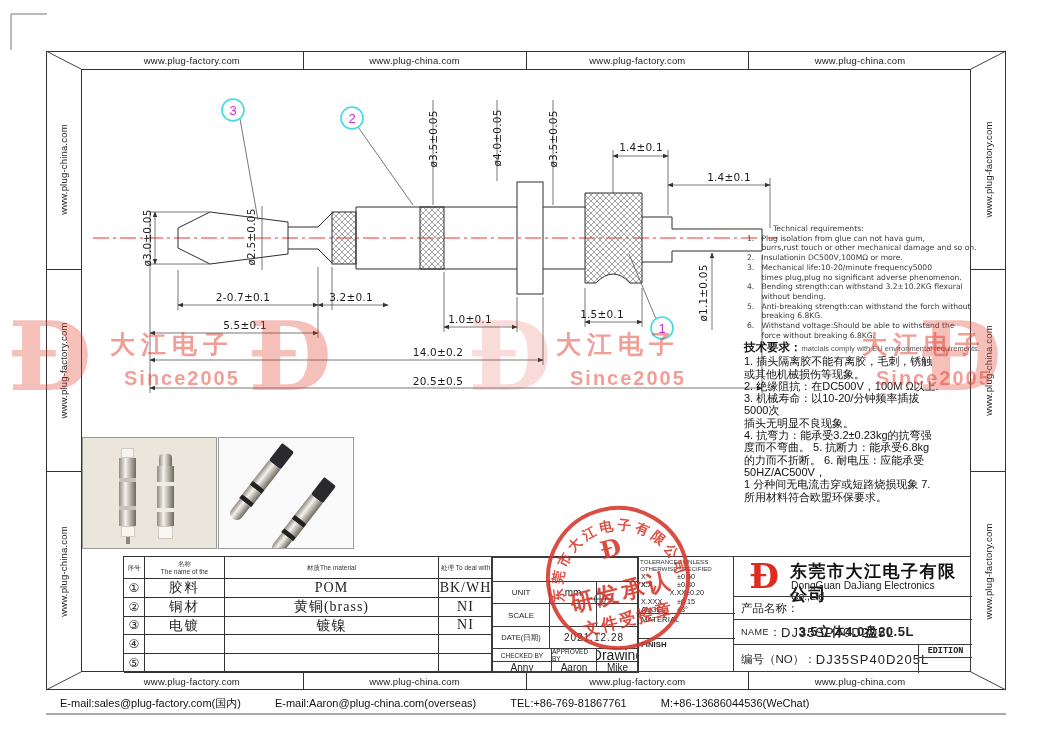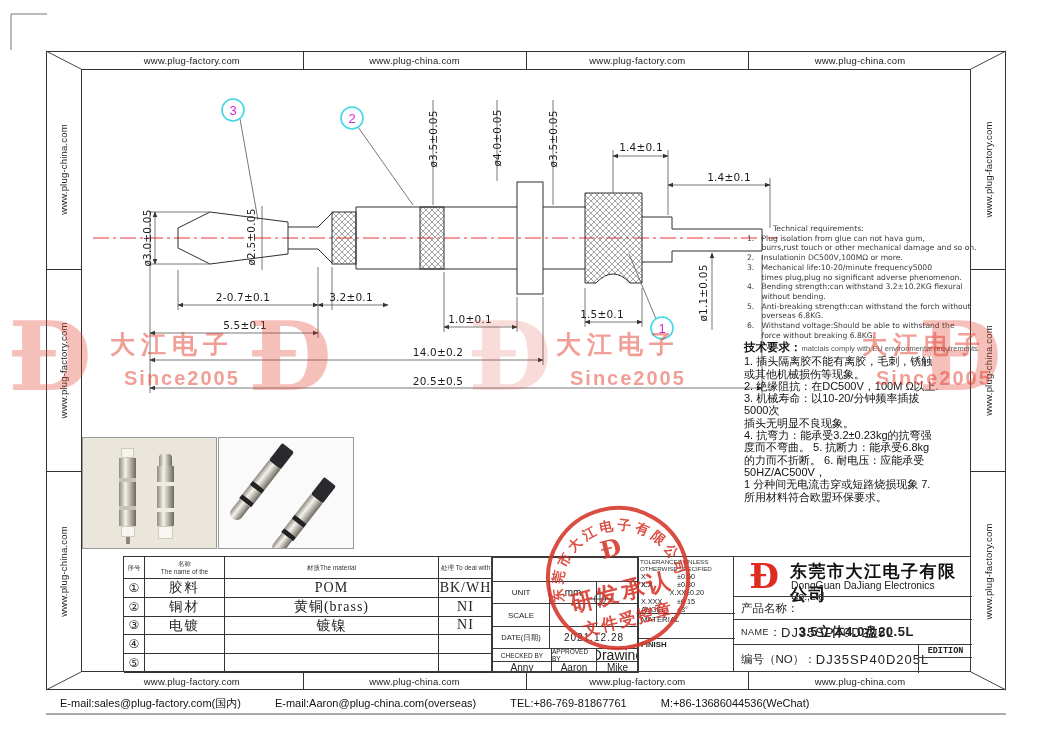--- a/index.html
+++ b/index.html
@@ -192,21 +192,21 @@
   <div class="ten">
     <div class="t">Technical requirements:</div>
     <div>1.   Plug isolation from glue can not hava gum,</div>
     <div>      burrs,rust touch or other mechanical damage and so on.</div>
     <div>2.   Insulationin DC500V,100MΩ or more.</div>
     <div>3.   Mechanical life:10-20/minute frequency5000</div>
     <div>      times plug,plug no significant adverse phenomenon.</div>
     <div>4.   Bending strength:can withstand 3.2±10.2KG flexural</div>
     <div>      without bending.</div>
     <div>5.   Anti-breaking strength:can withstand the forch without</div>
-    <div>      overseas 6.8KG.</div>
+    <div>      breaking 6.8KG.</div>
     <div>6.   Withstand voltage:Should be able to withstand the</div>
     <div>      force without breaking 6.8KG.</div>
   </div>
 
   <div class="tcn">
     <div><span class="hd">技术要求：</span><span class="sfx">matcials comply with EU environmental requirements.</span></div>
     <div>1. 插头隔离胶不能有离胶，毛刺，锈触</div>
     <div>或其他机械损伤等现象。</div>
     <div>2. 绝缘阻抗：在DC500V，100M Ω以上.</div>
     <div>3. 机械寿命：以10-20/分钟频率插拔</div>

